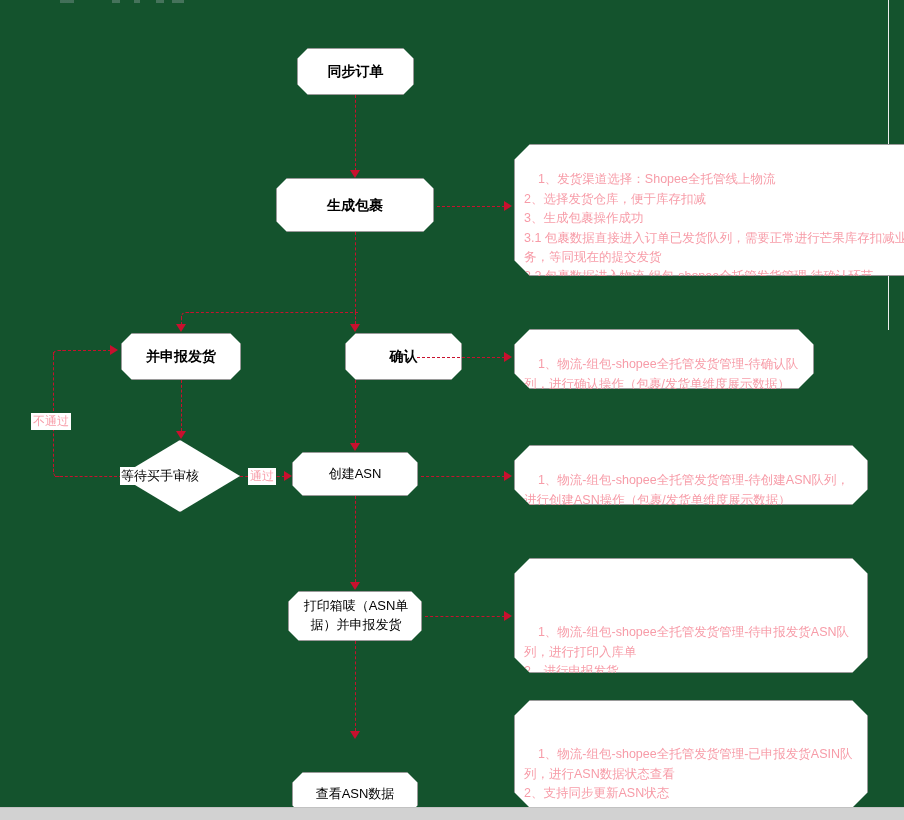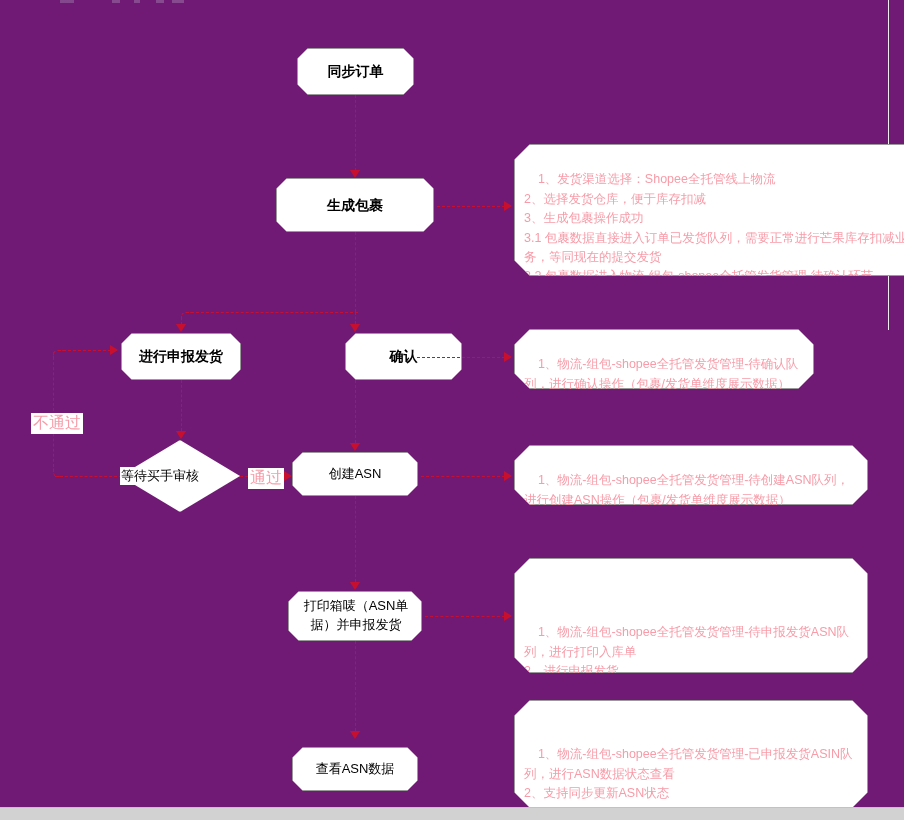--- a/index.html
+++ b/index.html
@@ -5,21 +5,21 @@
   * { box-sizing: border-box; }
   html, body {
     margin: 0; padding: 0;
     background: #ffffff;
     font-family: "Liberation Sans", "DejaVu Sans", sans-serif;
   }
   #canvas {
     position: relative;
     width: 904px;
     height: 820px;
-    background: #701a75;
+    background: #14532d;
     overflow: hidden;
   }
   
   .node {
     position: absolute;
     background: #ffffff;
     border: 1px solid #9a9a9a;
     display: flex;
     align-items: center;
     justify-content: center;
@@ -115,21 +115,21 @@
     border-top: 8px solid #c8102e;
   }
   .arrow-right {
     border-top: 5px solid transparent;
     border-bottom: 5px solid transparent;
     border-left: 8px solid #c8102e;
   }
   .edge-label {
     position: absolute;
     color: #f79ca8;
-    font-size: 16px;
+    font-size: 12px;
     background: #ffffff;
     padding: 0 2px;
     white-space: nowrap;
   }
   
   .top-sliver {
     position: absolute;
     top: 0; left: 60px;
     width: 130px; height: 3px;
     opacity: 0.28;
@@ -162,36 +162,36 @@
 
   <div class="node" style="left:297px; top:48px; width:117px; height:47px;">
     <span>同步订单</span>
   </div>
 
   <div class="node" style="left:276px; top:178px; width:158px; height:54px;">
     <span>生成包裹</span>
   </div>
 
   <div class="node" style="left:121px; top:333px; width:120px; height:47px;">
-    <span>进行申报发货</span>
+    <span>并申报发货</span>
   </div>
 
   <div class="node" style="left:297px; top:333px; width:117px; height:47px;margin-left:48px;">
     <span>确认</span>
   </div>
 
   <div class="node node-sm" style="left:292px; top:452px; width:126px; height:44px;">
     <span>创建ASN</span>
   </div>
 
   <div class="node node-sm" style="left:288px; top:591px; width:134px; height:50px;padding-left:8px;">
     <span>打印箱唛（ASN单据）并申报发货</span>
   </div>
 
-  <div class="node node-sm" style="left:292px; top:747px; width:126px; height:44px;">
+  <div class="node node-sm" style="left:292px; top:772px; width:126px; height:44px;">
     <span>查看ASN数据</span>
   </div>
 
   <div class="diamond-wrap" style="left:120px; top:440px; width:120px; height:72px;">
     <div class="diamond-shape"></div>
     <span class="diamond-label">等待买手审核</span>
   </div>
 
   <div class="edge-v" style="left:355px; top:95px; height:76px;"></div>
   <div class="arrow-down" style="left:350px; top:170px;"></div>

